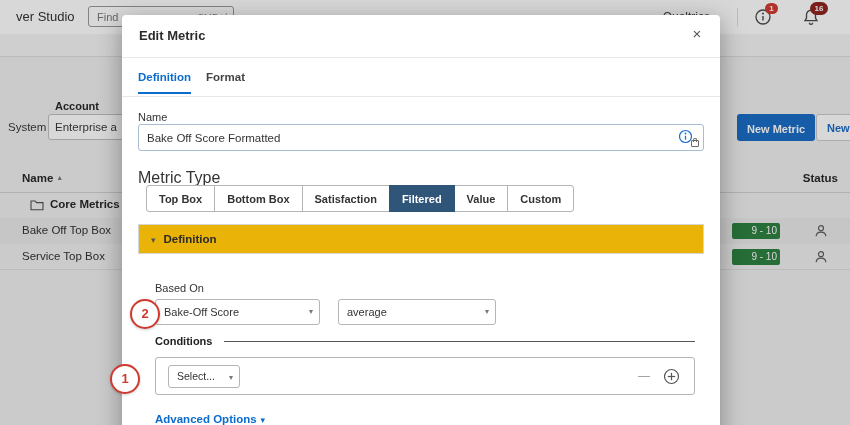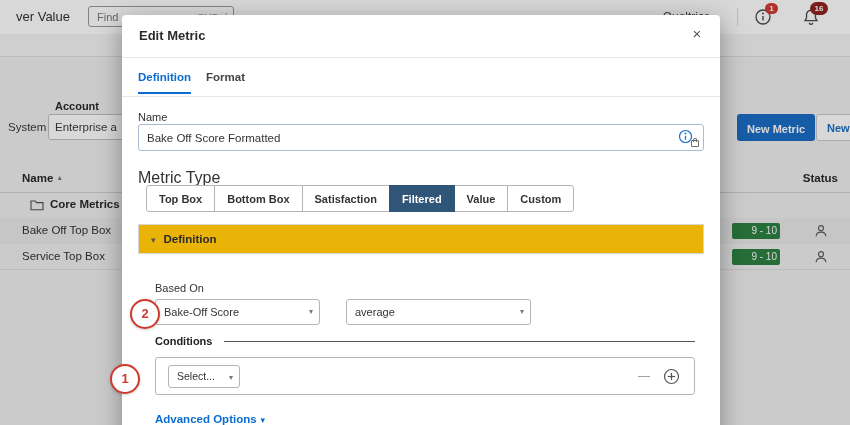--- a/index.html
+++ b/index.html
@@ -80,21 +80,21 @@
   .mt-btn.sel{background:#2f5578;border-color:#2f5578;color:#fff;position:relative;z-index:1;}
 
   .section-head{position:absolute;left:16px;right:16px;top:209px;height:30px;background:#eab308;border:1px solid #d6d6d6;
                 box-sizing:border-box;line-height:28px;padding:0 12px;font-size:11.5px;font-weight:bold;color:#2b2b2b;cursor:pointer;}
   .chev{font-size:9px;color:#555;margin-right:8px;}
   .based-label{position:absolute;left:33px;top:267px;font-size:11px;color:#333;}
   .dd{position:absolute;height:26px;background:#fff;border:1px solid #b5b5b5;border-radius:3px;font-size:11px;
       line-height:24px;padding:0 18px 0 8px;color:#333;box-sizing:border-box;cursor:pointer;white-space:nowrap;overflow:hidden;}
   .dd .dd-caret{position:absolute;right:6px;top:0;font-size:8px;color:#777;line-height:24px;}
   .dd-based{left:33px;top:284px;width:165px;}
-  .dd-agg{left:224px;top:284px;width:185px;}
+  .dd-agg{left:216px;top:284px;width:158px;}
 
   .cond-label{position:absolute;left:33px;top:320px;font-size:11px;font-weight:bold;color:#222;}
   .cond-line{position:absolute;left:102px;right:25px;top:326px;height:1px;background:#555;}
   .cond-box{position:absolute;left:33px;right:25px;top:342px;height:38px;border:1px solid #b5b5b5;border-radius:3px;
             background:#fff;box-sizing:border-box;}
   .dd-select{position:relative;left:12px;top:7px;width:72px;height:23px;display:inline-block;font-size:10.5px;line-height:21px;}
   .cond-minus{position:absolute;right:44px;top:11px;font-size:12px;color:#999;cursor:pointer;}
   .cond-plus{position:absolute;right:14px;top:10px;cursor:pointer;}
 
   .adv-link{position:absolute;left:33px;top:398px;font-size:11.5px;font-weight:bold;color:#0b6cce;cursor:pointer;}
@@ -106,21 +106,21 @@
        box-shadow:0 1px 3px rgba(0,0,0,0.2);}
   .ann-2{left:130px;top:299px;}
   .ann-1{left:110px;top:364px;}
 </style>
 </head>
 <body>
 
 <div class="stage">
 
   <div class="topbar">
-    <span class="brand">ver Value</span>
+    <span class="brand">ver Studio</span>
     <div class="searchbox">
       <input type="text" placeholder="Find" style="">
       <span class="shortcut">CMD+/</span>
     </div>
     <span class="qualtrics">Qualtrics</span>
     <span class="tb-divider"></span>
     <button class="icon-btn icon-info">
       <svg width="18" height="18" viewBox="0 0 18 18">
         <circle cx="9" cy="9" r="7" fill="none" stroke="#444" stroke-width="1.3"></circle>
         <line x1="9" y1="8" x2="9" y2="12.5" stroke="#444" stroke-width="1.4"></line>

